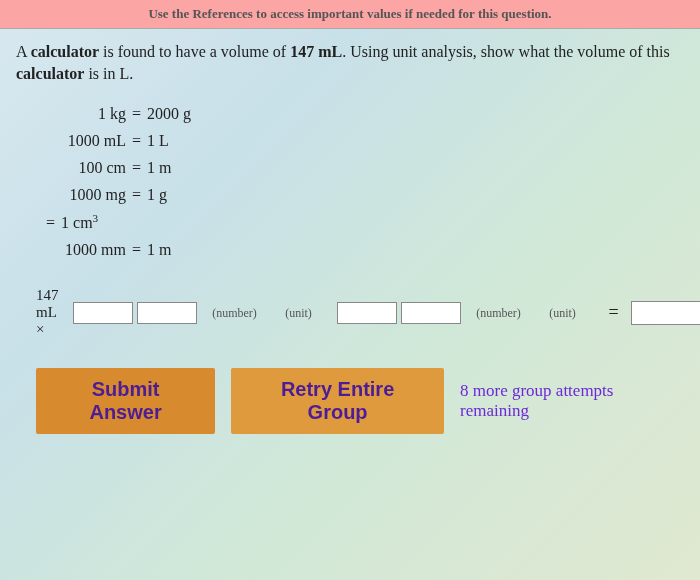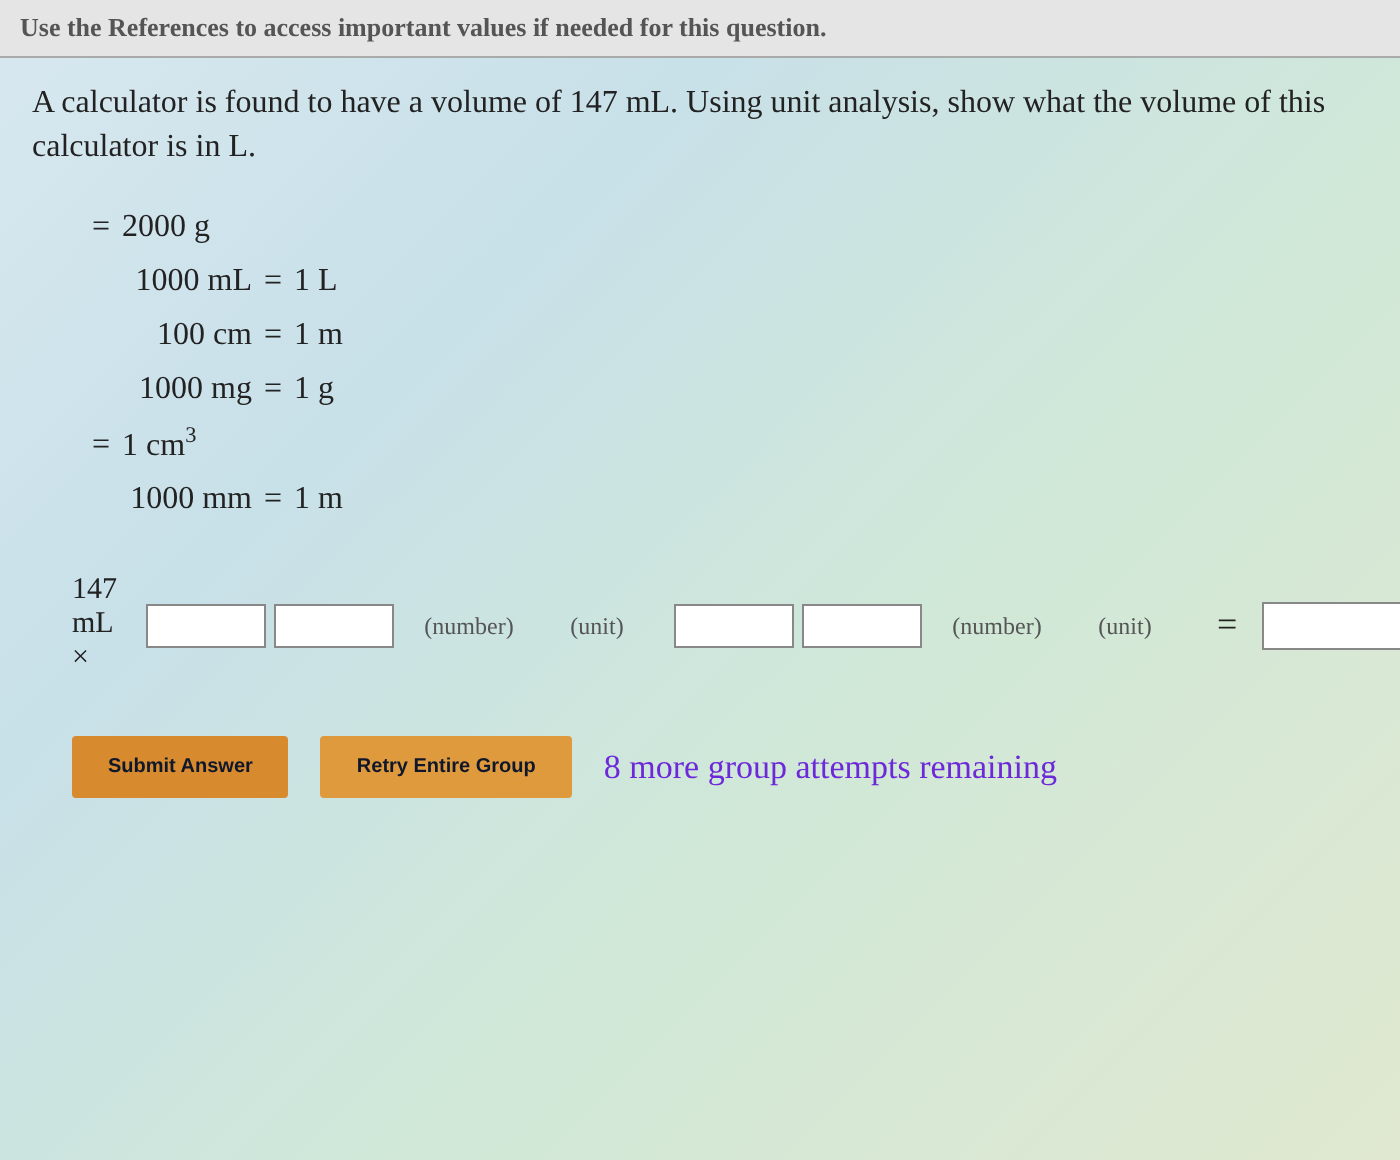--- a/index.html
+++ b/index.html
@@ -6,36 +6,37 @@
   body {
     width: 700px;
     height: 580px;
     font-family: Georgia, 'Times New Roman', serif;
     background: linear-gradient(135deg, #d8e8f0 0%, #c8e0e8 30%, #d0e8d8 60%, #e0e8d0 100%);
     color: #222;
     overflow: hidden;
     position: relative;
   }
   .header-bar {
-    background: #e5e5e5;
+    background: #fca5a5;
+    text-align: center;
     padding: 6px 10px;
     font-weight: bold;
     font-size: 13px;
     color: #555;
     border-bottom: 1px solid #aaa;
   }
   .content {
     padding: 12px 16px;
   }
   .prompt {
     font-size: 16px;
     line-height: 1.4;
     margin-bottom: 14px;
   }
-  .prompt b { font-weight: normal; }
+  .prompt b { font-weight: bold; }
   .sub {
     font-size: 15px;
     margin-bottom: 16px;
   }
   .conversions {
     margin-left: 30px;
     font-size: 16px;
     line-height: 1.7;
   }
   .conversions .row { display: flex; align-items: baseline; }
@@ -89,22 +90,22 @@
   .button-row {
     margin-top: 30px;
     margin-left: 20px;
     display: flex;
     align-items: center;
     gap: 16px;
   }
   .btn {
     padding: 10px 18px;
     border: none;
-    color: #0f172a;
-    font-size: 10px;
+    color: #4c1d95;
+    font-size: 20px;
     font-family: Arial, sans-serif;
     font-weight: bold;
     cursor: pointer;
     border-radius: 2px;
   }
   .btn-submit { background: #d88a2e; }
   .btn-retry { background: #e09a3e; }
   .attempts {
     font-size: 17px;
     color: #6d28d9;
@@ -120,21 +121,21 @@
 </div>
 
 <div class="content">
 
   <p class="prompt">
     <span>A </span><b>calculator</b><span> is found to have a volume of </span><b>147 mL</b><span>. Using unit analysis, show what the volume of this </span><b>calculator</b><span> is in L.</span>
   </p>
 
 
   <div class="conversions">
-    <div class="row"> = <span class="rhs">2000 g</span></div>
+    <div class="row"><span class="lhs">1 kg</span> = <span class="rhs">2000 g</span></div>
     <div class="row"><span class="lhs">1000 mL</span> = <span class="rhs">1 L</span></div>
     <div class="row"><span class="lhs">100 cm</span> = <span class="rhs">1 m</span></div>
     <div class="row"><span class="lhs">1000 mg</span> = <span class="rhs">1 g</span></div>
     <div class="row"> = <span class="rhs">1 cm<sup>3</sup></span></div>
     <div class="row"><span class="lhs">1000 mm</span> = <span class="rhs">1 m</span></div>
   </div>
 
   <div class="work-area">
     <span class="given">147 mL ×</span>
     <div class="fraction">

